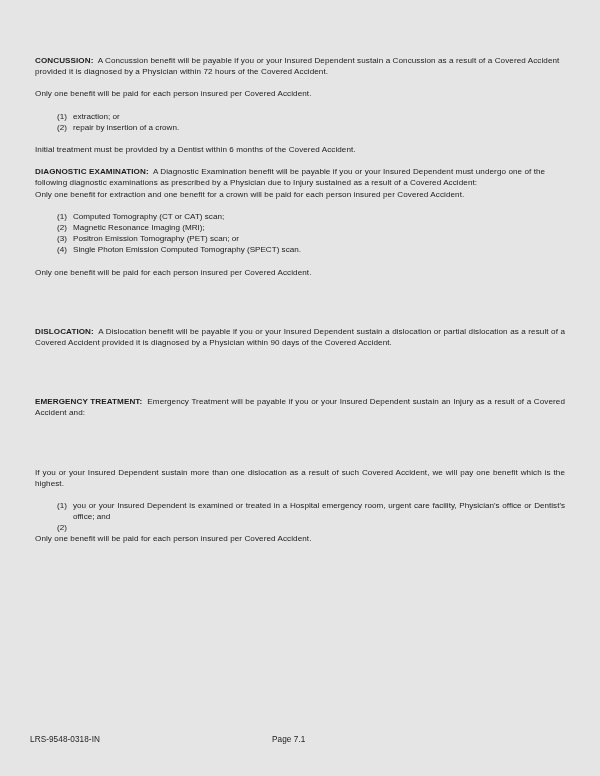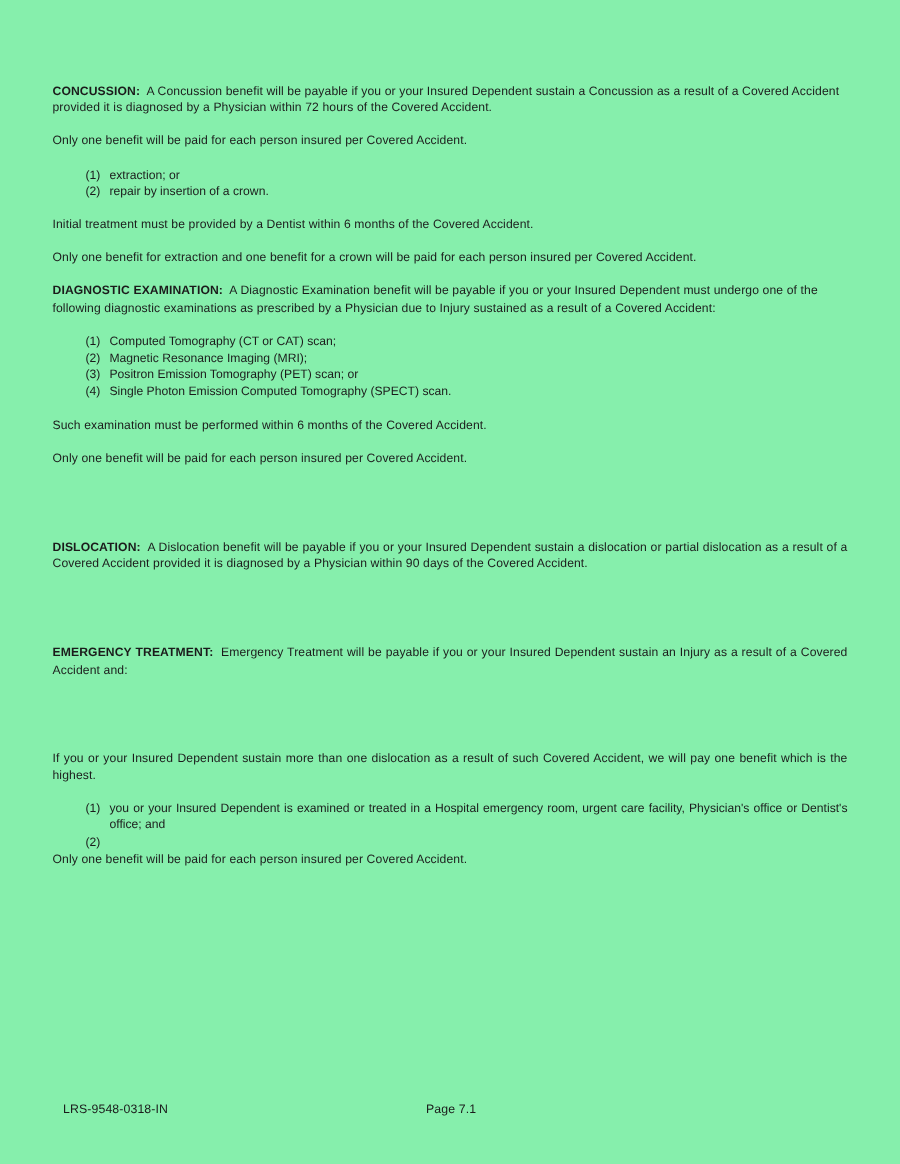--- a/index.html
+++ b/index.html
@@ -14,21 +14,21 @@
     font-family: "Liberation Sans", sans-serif;
     color: #1b1b1b;
     -webkit-font-smoothing: antialiased;
   }
   .page {
     position: absolute;
     left: 0;
     top: 0;
     width: 600px;
     height: 776px;
-    background: #86efac;
+    background: #e5e5e5;
     overflow: hidden;
   }
   .content {
     position: absolute;
     left: 35px;
     top: 55px;
     width: 530px;
   }
   p.para {
     margin: 0 0 11px 0;
@@ -73,21 +73,21 @@
   }
   ol.numlist li > .marker {
     position: absolute;
     left: 22px;
     top: 0;
     width: 16px;
     text-align: left;
   }
   .footer {
     position: absolute;
-    left: 42px;
+    left: 30px;
     top: 734px;
     width: 530px;
     height: 12px;
   }
   .footer .doc-code {
     position: absolute;
     left: 0;
     top: 0;
     font-size: 8.2px;
     line-height: 12px;
@@ -112,30 +112,29 @@
   <div class="content">
 
     <p class="para"><b class="lead">CONCUSSION:</b><span>  A Concussion benefit will be payable if you or your Insured Dependent sustain a Concussion as a result of a Covered Accident provided it is diagnosed by a Physician within 72 hours of the Covered Accident.</span></p>
     <p class="para">Only one benefit will be paid for each person insured per Covered Accident.</p>
 
     <ol class="numlist gap-top">
       <li><span class="marker">(1)</span><span>extraction; or</span></li>
       <li><span class="marker">(2)</span><span>repair by insertion of a crown.</span></li>
     </ol>
     <p class="para">Initial treatment must be provided by a Dentist within 6 months of the Covered Accident.</p>
+    <p class="para tight"><b class="lead">DIAGNOSTIC EXAMINATION:</b><span>  A Diagnostic Examination benefit will be payable if you or your Insured Dependent must undergo one of the following diagnostic examinations as prescribed by a Physician due to Injury sustained as a result of a Covered Accident:</span></p>
+
     <p class="para">Only one benefit for extraction and one benefit for a crown will be paid for each person insured per Covered Accident.</p>
-
-    <p class="para tight"><b class="lead">DIAGNOSTIC EXAMINATION:</b><span>  A Diagnostic Examination benefit will be payable if you or your Insured Dependent must undergo one of the following diagnostic examinations as prescribed by a Physician due to Injury sustained as a result of a Covered Accident:</span></p>
     <ol class="numlist gap-top">
       <li><span class="marker">(1)</span><span>Computed Tomography (CT or CAT) scan;</span></li>
       <li><span class="marker">(2)</span><span>Magnetic Resonance Imaging (MRI);</span></li>
       <li><span class="marker">(3)</span><span>Positron Emission Tomography (PET) scan; or</span></li>
       <li><span class="marker">(4)</span><span>Single Photon Emission Computed Tomography (SPECT) scan.</span></li>
     </ol>
-    <p class="para">Such examination must be performed within 6 months of the Covered Accident.</p>
     <p class="para">Only one benefit will be paid for each person insured per Covered Accident.</p>
 
     <p class="para justify"><b class="lead">DISLOCATION:</b><span>  A Dislocation benefit will be payable if you or your Insured Dependent sustain a dislocation or partial dislocation as a result of a Covered Accident provided it is diagnosed by a Physician within 90 days of the Covered Accident.</span></p>
     <p class="para tight justify"><b class="lead">EMERGENCY TREATMENT:</b><span>  Emergency Treatment will be payable if you or your Insured Dependent sustain an Injury as a result of a Covered Accident and:</span></p>
 
     <p class="para justify">If you or your Insured Dependent sustain more than one dislocation as a result of such Covered Accident, we will pay one benefit which is the highest.</p>
     <ol class="numlist gap-top justify">
       <li><span class="marker">(1)</span><span>you or your Insured Dependent is examined or treated in a Hospital emergency room, urgent care facility, Physician's office or Dentist's office; and</span></li>
       <li><span class="marker">(2)</span></li>
     </ol>

